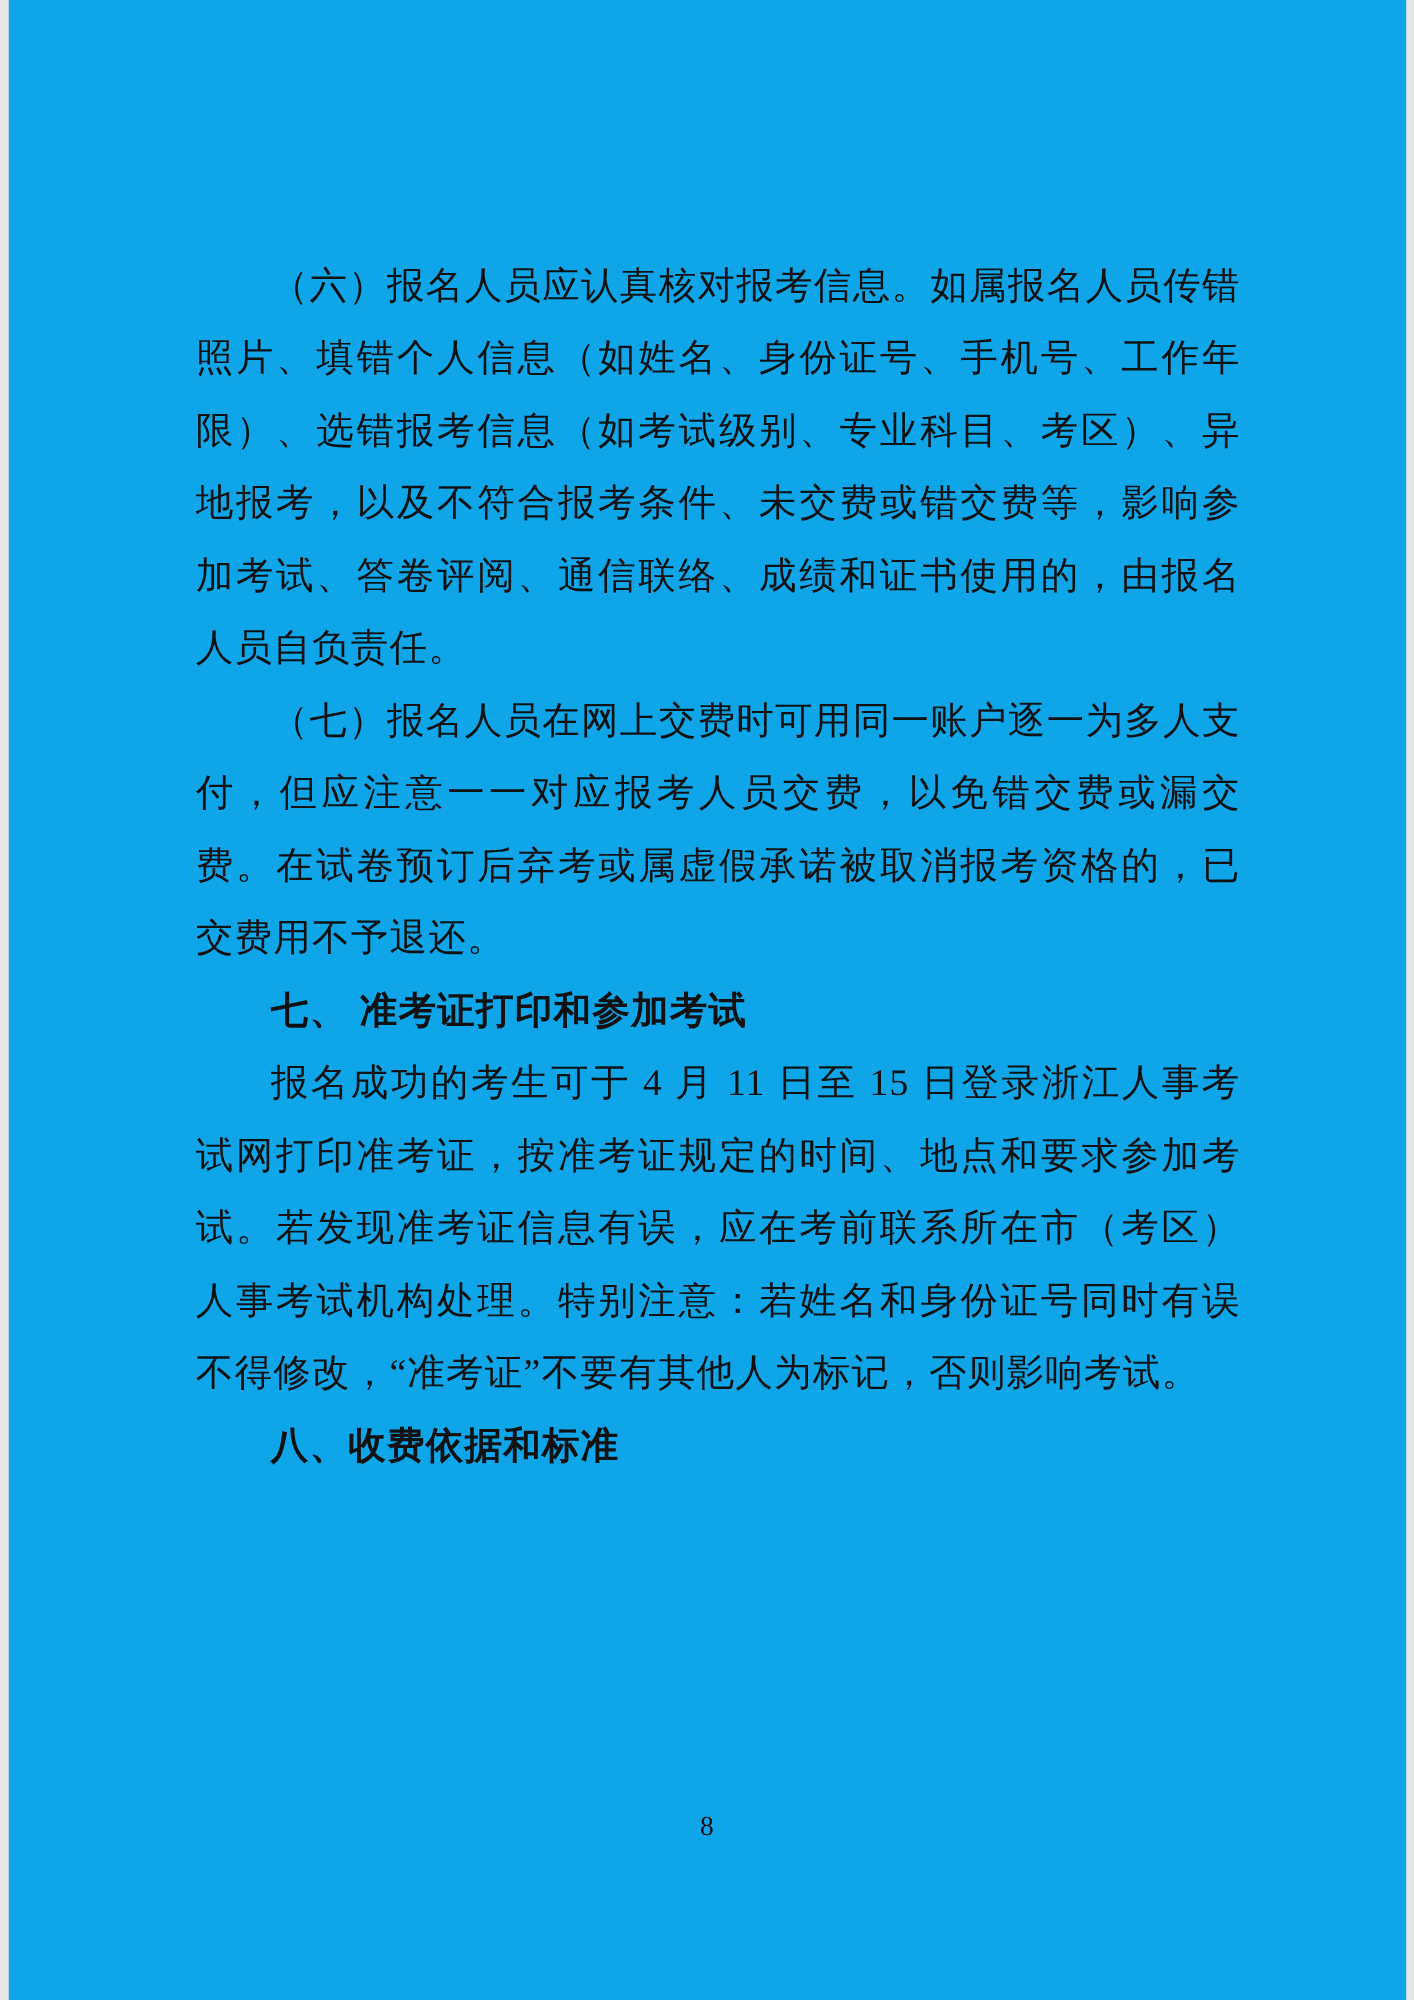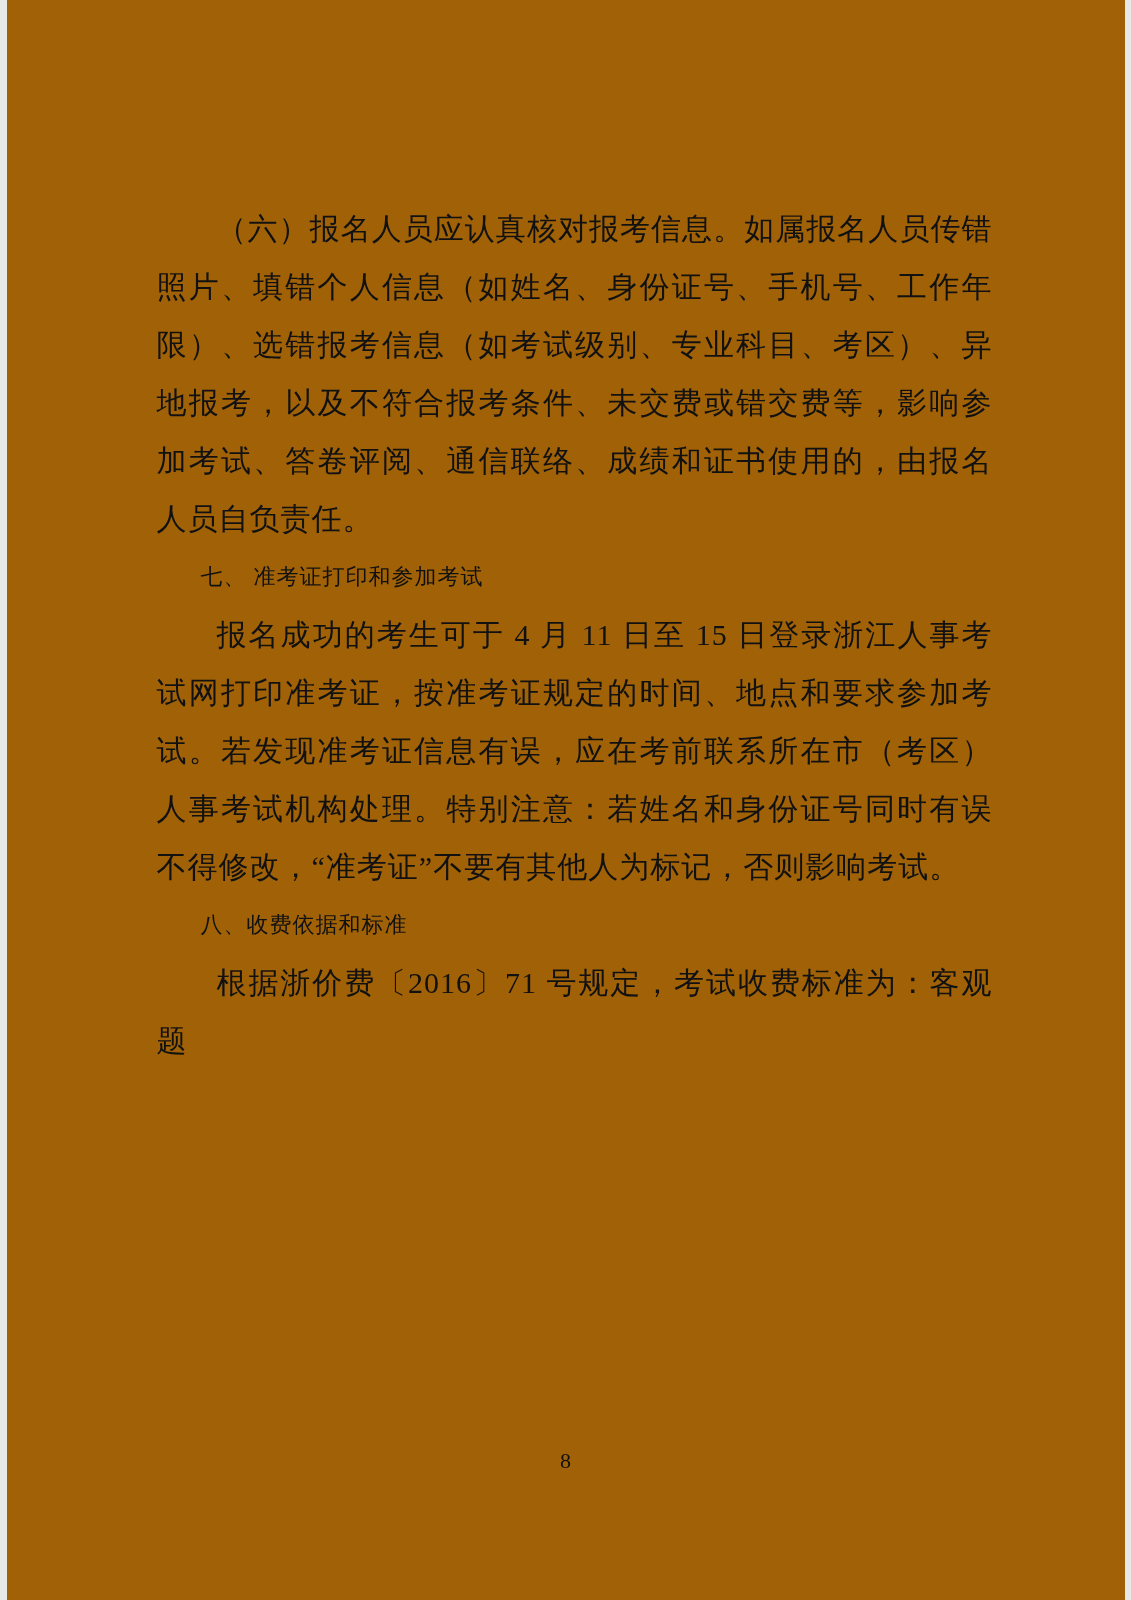--- a/index.html
+++ b/index.html
@@ -5,21 +5,21 @@
   html, body {
     margin: 0;
     padding: 0;
     background: #e8e8e8;
   }
   .page {
     position: relative;
     width: 1118px;
     height: 1600px;
     margin: 0 auto;
-    background: #a16207;
+    background: #0ea5e9;
     overflow: hidden;
     font-family: "Liberation Serif", "DejaVu Serif", serif;
     color: #111111;
   }
   .doc-body {
     position: absolute;
     left: 150px;
     top: 200px;
     width: 836px;
     font-size: 30px;
@@ -30,24 +30,24 @@
   .doc-body p {
     margin: 0;
     padding: 0;
     text-indent: 2em;
     letter-spacing: 1px;
     word-break: break-all;
   }
   .doc-body h2 {
     margin: 0;
     padding: 0;
-    font-size: 22px;
+    font-size: 30px;
     line-height: 58px;
     text-indent: 2em;
-    font-weight: normal;
+    font-weight: bold;
     font-family: "Liberation Sans", "DejaVu Sans", sans-serif;
     letter-spacing: 1px;
   }
   .page-number {
     position: absolute;
     left: 0;
     right: 0;
     top: 1448px;
     text-align: center;
     font-size: 22px;
@@ -57,27 +57,27 @@
 </style>
 </head>
 <body>
 
 <div class="page">
 
   <div class="doc-body">
 
     <p>（六）报名人员应认真核对报考信息。如属报名人员传错照片、填错个人信息（如姓名、身份证号、手机号、工作年限）、选错报考信息（如考试级别、专业科目、考区）、异地报考，以及不符合报考条件、未交费或错交费等，影响参加考试、答卷评阅、通信联络、成绩和证书使用的，由报名人员自负责任。</p>
 
+    <p>（七）报名人员在网上交费时可用同一账户逐一为多人支付，但应注意一一对应报考人员交费，以免错交费或漏交费。在试卷预订后弃考或属虚假承诺被取消报考资格的，已交费用不予退还。</p>
 
 
     <h2>七、 准考证打印和参加考试</h2>
 
     <p>报名成功的考生可于 4 月 11 日至 15 日登录浙江人事考试网打印准考证，按准考证规定的时间、地点和要求参加考试。若发现准考证信息有误，应在考前联系所在市（考区）人事考试机构处理。特别注意：若姓名和身份证号同时有误不得修改，“准考证”不要有其他人为标记，否则影响考试。</p>
 
     <h2>八、收费依据和标准</h2>
 
-    <p>根据浙价费〔2016〕71 号规定，考试收费标准为：客观题</p>
 
   </div>
 
   <div class="page-number">8</div>
 
 </div>
 
 </body></html>

